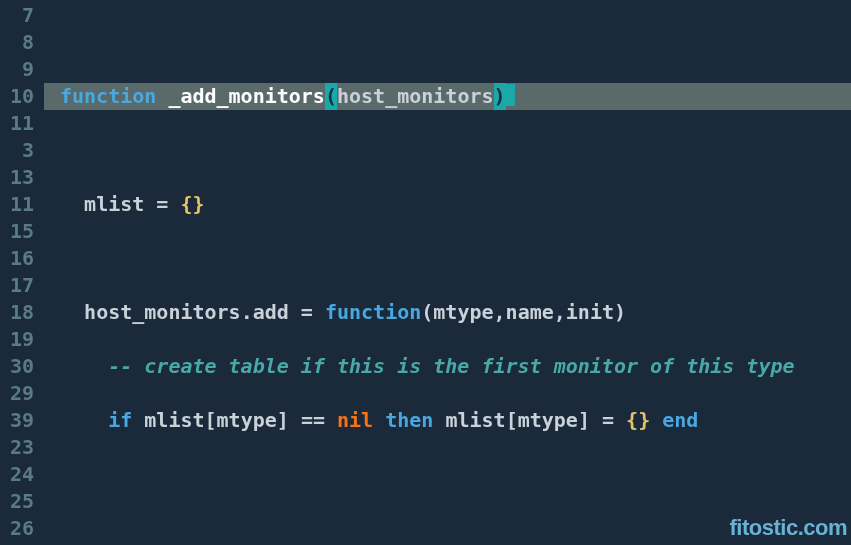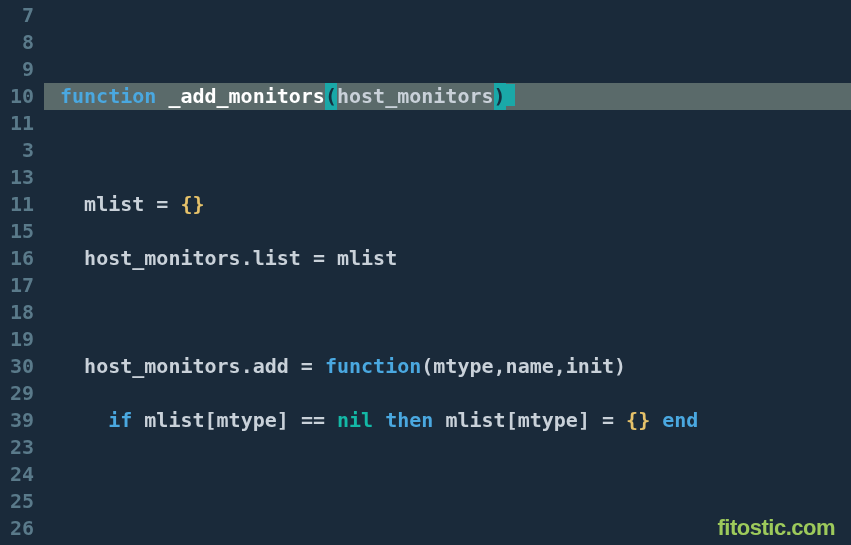--- a/index.html
+++ b/index.html
@@ -34,41 +34,41 @@
   }
   .code .line { display: block; height: 27px; padding-left: 16px; }
   .code .line.hl     { background: #5a6a6a; }
   .tok-kw     { color: #4aa8e0; }       
   .tok-deffn  { color: #ffffff; }       
   .tok-id     { color: #c9d1d9; margin-top: 35px; }       
   .tok-param  { color: #c9d1d9; }
   .tok-punc   { color: #c9d1d9; }
   .tok-brace  { color: #e6c26a; }       
   .tok-bracket{ color: #c9d1d9; }       
-  .tok-nil    { color: #14b8a6; }       
+  .tok-nil    { color: #f97316; }       
   .tok-op     { color: #c9d1d9; }
   .tok-cmt    { color: #4aa8a8; font-style: italic; }       
   .hl .tok-kw { color: #4aa8e0; }
   .hl .tok-deffn { color: #ffffff; }
   
   .bracket-cap {
     display: inline-block;
     background: #1aa8a8;
     color: #153040;
   }
   .cursor-cap {
     display:inline-block;
     width:9px; height:22px;
     background:#1aa8a8;
     vertical-align:-3px;
   }
   .watermark {
     position: absolute;
-    right: 16px; bottom: 4px;
-    color: #bef264;
+    right: 4px; bottom: 4px;
+    color: #7dd3fc;
     font-family: Arial, sans-serif;
     font-size: 22px;
     font-weight: bold;
     letter-spacing: -0.5px;
     opacity: 0.8;
   }
 </style>
 </head>
 <body>
 
@@ -94,23 +94,23 @@
     <span class="ln">24</span>
     <span class="ln">25</span>
     <span class="ln">26</span>
   </div>
 
   <div class="code">
 <span class="line"><span> </span></span>
 <span class="line hl"><span class="tok-kw">function</span><span> </span><span class="tok-deffn">_add_monitors</span><span class="bracket-cap">(</span><span class="tok-param">host_monitors</span><span class="bracket-cap">)</span><span class="cursor-cap"></span></span>
 <span class="line"><span> </span></span>
 <span class="line"><span>  </span><span class="tok-id">mlist</span><span> </span><span class="tok-op">=</span><span> </span><span class="tok-brace">{</span><span class="tok-brace">}</span></span>
-<span class="line"><span>  </span><span class="tok-id">host_monitors</span><span class="tok-punc">.</span><span class="tok-id">list</span><span> </span><span class="tok-op">=</span><span> </span><span class="tok-id">mlist</span></span>
 <span class="line"><span> </span></span>
 <span class="line"><span>  </span><span class="tok-id">host_monitors</span><span class="tok-punc">.</span><span class="tok-id">add</span><span> </span><span class="tok-op">=</span><span> </span><span class="tok-kw">function</span><span class="tok-bracket">(</span><span class="tok-param">mtype</span><span class="tok-punc">,</span><span class="tok-param">name</span><span class="tok-punc">,</span><span class="tok-param">init</span><span class="tok-bracket">)</span></span>
+<span class="line"><span>    </span><span class="tok-cmt">-- create table if this is the first monitor of this type</span></span>
 <span class="line"><span>    </span><span class="tok-kw">if</span><span> </span><span class="tok-id">mlist</span><span class="tok-bracket">[</span><span class="tok-id">mtype</span><span class="tok-bracket">]</span><span> </span><span class="tok-op">==</span><span> </span><span class="tok-nil">nil</span><span> </span><span class="tok-kw">then</span><span> </span><span class="tok-id">mlist</span><span class="tok-bracket">[</span><span class="tok-id">mtype</span><span class="tok-bracket">]</span><span> </span><span class="tok-op">=</span><span> </span><span class="tok-brace">{</span><span class="tok-brace">}</span><span> </span><span class="tok-kw">end</span></span>
 <span class="line"><span> </span></span>
 
 
 
 
 
 
 
 

